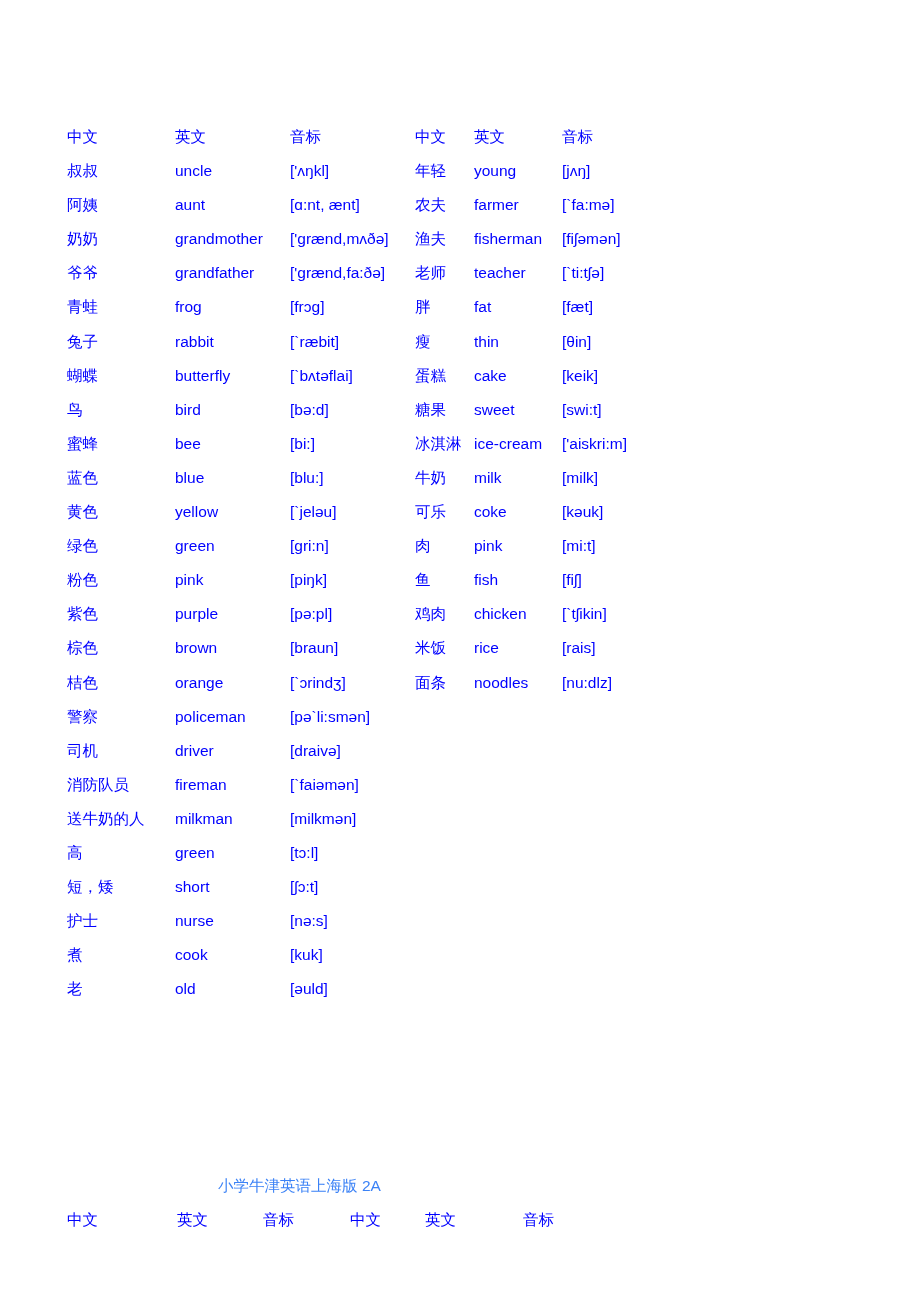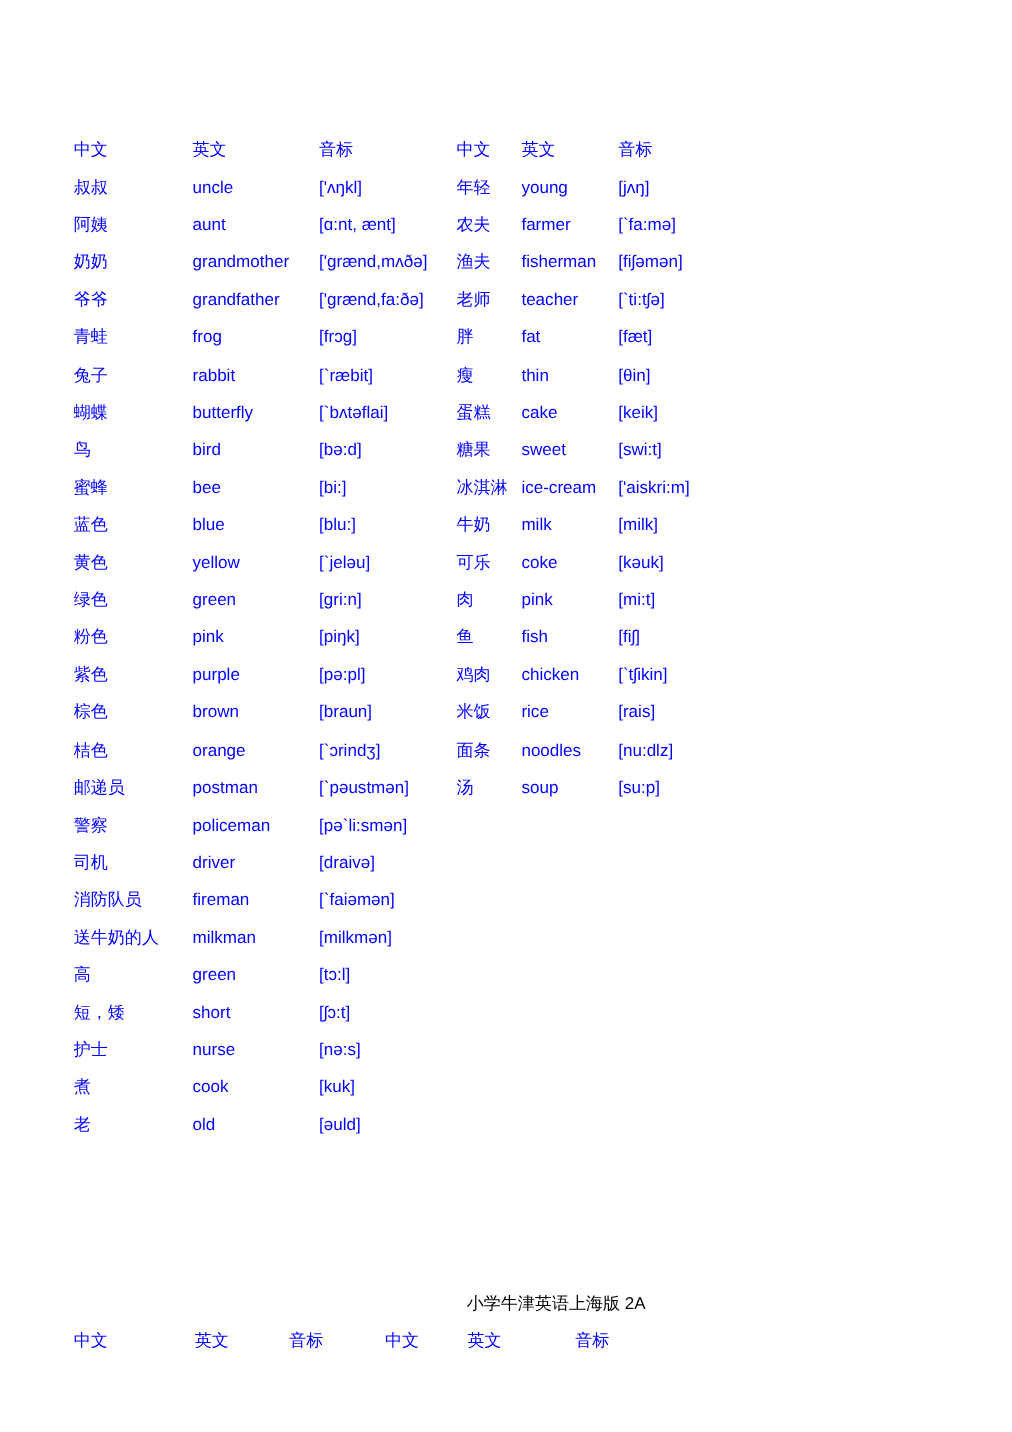--- a/index.html
+++ b/index.html
@@ -52,24 +52,24 @@
   .cn { font-size: 15.5px; }
   .en { font-size: 15.5px; }
   .ip { font-size: 15.5px; }
 
   
   .footer-title {
     position: absolute;
     left: 0;
     top: 1152px;
     width: 575px;
-    text-align: right;
+    text-align: center;
     font-size: 15.5px;
     line-height: 24px;
-    color: #000000;
+    color: #3b82f6;
     white-space: nowrap;
   }
   .footer-header {
     position: absolute;
     left: 55px;
     top: 1186px;
     font-size: 15.5px;
     line-height: 24px;
     white-space: nowrap;
   }
@@ -232,28 +232,20 @@
         </tr>
         <tr>
           <td class="cn">桔色</td>
           <td class="en">orange</td>
           <td class="ip">[`ɔrindʒ]</td>
           <td class="cn">面条</td>
           <td class="en">noodles</td>
           <td class="ip">[nu:dlz]</td>
         </tr>
         <tr>
-          <td class="cn">邮递员</td>
-          <td class="en">postman</td>
-          <td class="ip">[`pəustmən]</td>
-          <td class="cn">汤</td>
-          <td class="en">soup</td>
-          <td class="ip">[su:p]</td>
-        </tr>
-        <tr>
           <td class="cn">警察</td>
           <td class="en">policeman</td>
           <td class="ip">[pə`li:smən]</td>
           <td class="cn"></td>
           <td class="en"></td>
           <td class="ip"></td>
         </tr>
         <tr>
           <td class="cn">司机</td>
           <td class="en">driver</td>

